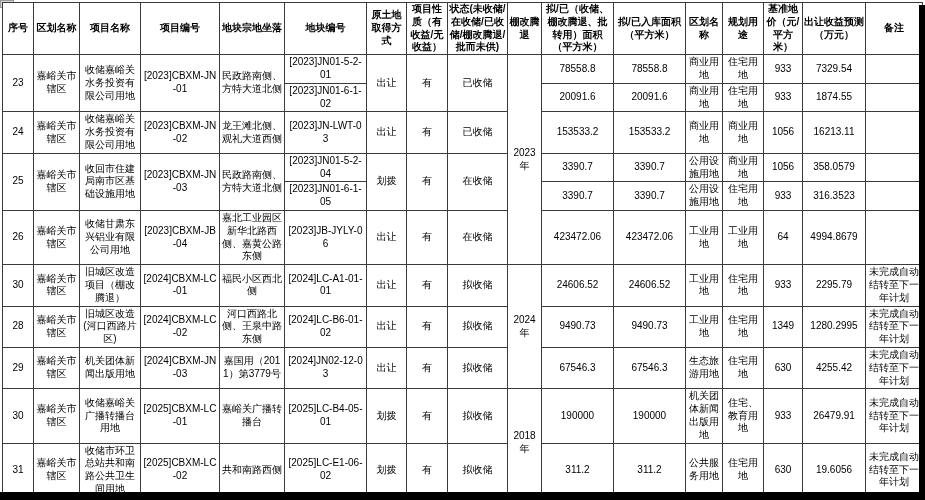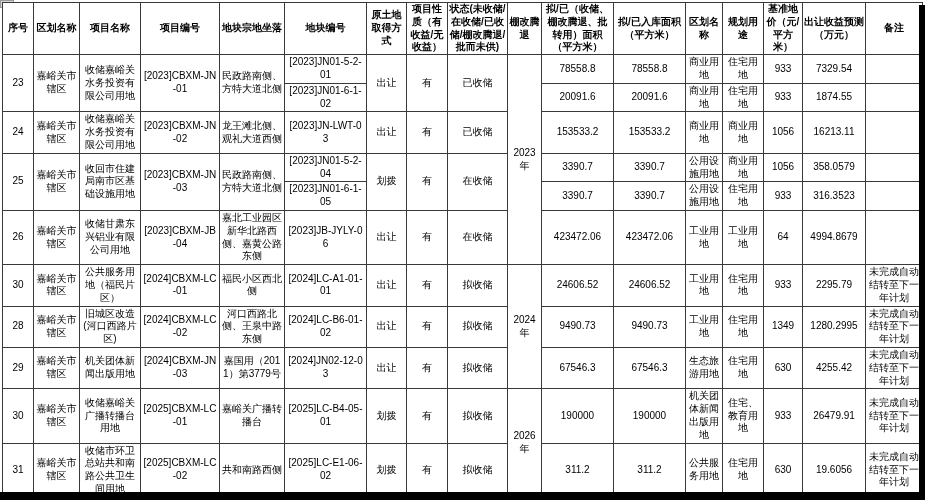--- a/index.html
+++ b/index.html
@@ -158,21 +158,21 @@
           <td>423472.06</td>
           <td>工业用地</td>
           <td>工业用地</td>
           <td>64</td>
           <td>4994.8679</td>
           <td></td>
         </tr>
         <tr>
           <td>30</td>
           <td>嘉峪关市辖区</td>
-          <td>公共服务用地（福民片区）</td>
+          <td>旧城区改造项目（棚改腾退）</td>
           <td>[2024]CBXM-LC-01</td>
           <td>福民小区西北侧</td>
           <td>[2024]LC-A1-01-01</td>
           <td>出让</td>
           <td>有</td>
           <td>拟收储</td>
           <td rowspan="3">2024 年</td>
           <td>24606.52</td>
           <td>24606.52</td>
           <td>工业用地</td>
@@ -220,21 +220,21 @@
         <tr>
           <td>30</td>
           <td>嘉峪关市辖区</td>
           <td>收储嘉峪关广播转播台用地</td>
           <td>[2025]CBXM-LC-01</td>
           <td>嘉峪关广播转播台</td>
           <td>[2025]LC-B4-05-01</td>
           <td>划拨</td>
           <td>有</td>
           <td>拟收储</td>
-          <td rowspan="2">2026 年</td>
+          <td rowspan="2">2018 年</td>
           <td>190000</td>
           <td>190000</td>
           <td>机关团体新闻出版用地</td>
           <td>住宅、教育用地</td>
           <td>933</td>
           <td>26479.91</td>
           <td>未完成自动结转至下一年计划</td>
         </tr>
         <tr>
           <td>31</td>

